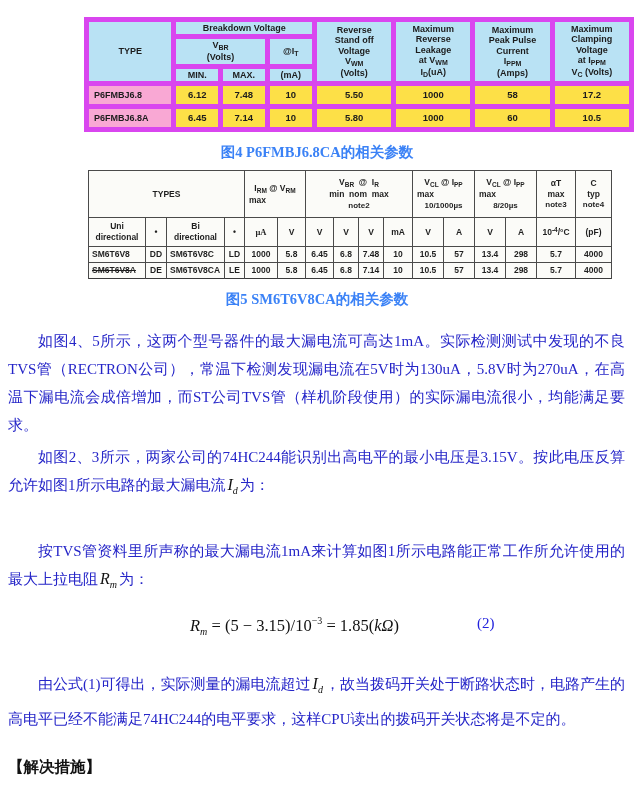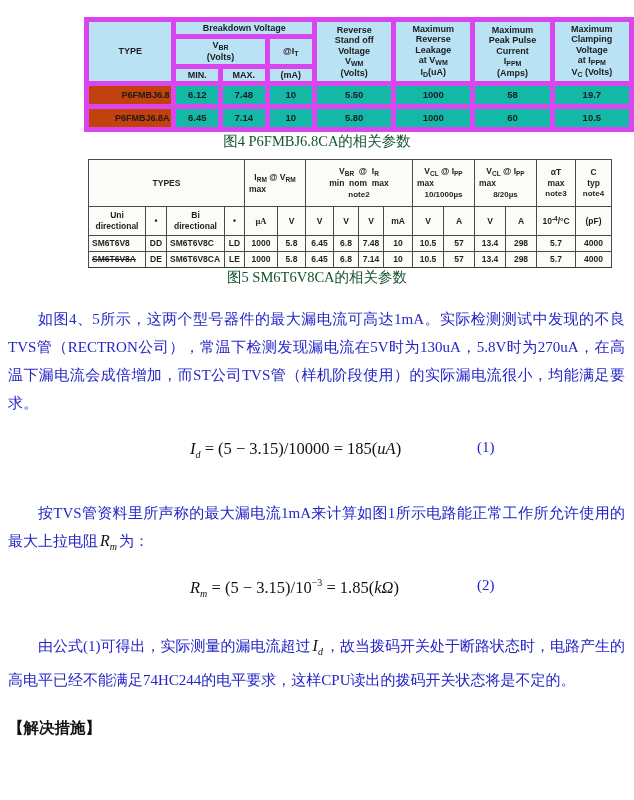--- a/index.html
+++ b/index.html
@@ -6,28 +6,28 @@
   .page{position:relative;width:634px;height:800px;background:#ffffff;overflow:hidden;
         font-family:"Liberation Serif","DejaVu Serif",serif;color:#111;}
 
   
   .t1wrap{margin:17px 0 0 84px;}
   table.t1{border-collapse:collapse;border:2px solid #2b2b2b;background:#fff;
            font-family:"Liberation Sans","DejaVu Sans",sans-serif;font-size:9px;font-weight:bold;
            color:#1c1c1c;text-align:center;}
   table.t1 th, table.t1 td{border:5px solid #d946ef;padding:1px 2px;line-height:1.15;}
   table.t1 .hd{background:#b9e2f4;}
-  table.t1 td.val{background:#14b8a6;font-weight:bold;font-size:9.5px;height:16px;}
-  table.t1 td.typ{background:#c2410c;text-align:right;padding-left:5px;font-size:9px;}
+  table.t1 td.val{background:#fde047;font-weight:bold;font-size:9.5px;height:16px;}
+  table.t1 td.typ{background:#f9a8d4;text-align:left;padding-left:5px;font-size:9px;}
   table.t1 sub{font-size:7px;vertical-align:-2px;}
   .c-type{width:79px;} .c-min{width:38px;} .c-max{width:38px;} .c-it{width:39px;}
   .c-w71{width:71px;}
 
   
-  .caption{text-align:center;font-weight:normal;font-size:14.5px;color:#14532d;}
+  .caption{text-align:center;font-weight:bold;font-size:14.5px;color:#3b82f6;margin-top:11px;}
 
   
   .t2wrap{margin:8px 0 0 88px;}
   table.t2{border-collapse:collapse;border:1px solid #3a3a3a;background:#fbfbf8;
            font-family:"Liberation Sans","DejaVu Sans",sans-serif;font-size:8.5px;font-weight:bold;
            color:#1f1f1f;text-align:center;}
   table.t2 th, table.t2 td{border:1px solid #4a4a4a;padding:0 1px;line-height:1.25;}
   table.t2 tr.data td{height:15px;font-size:8.5px;}
   table.t2 tr.data td.mono{text-align:left;padding-left:3px;}
   table.t2 .sub2{font-size:6.5px;vertical-align:-2px;}
@@ -110,21 +110,21 @@
         <th class="hd">(mA)</th>
       </tr>
       <tr>
         <td class="typ">P6FMBJ6.8</td>
         <td class="val">6.12</td>
         <td class="val">7.48</td>
         <td class="val">10</td>
         <td class="val">5.50</td>
         <td class="val">1000</td>
         <td class="val">58</td>
-        <td class="val">19.7</td>
+        <td class="val">17.2</td>
       </tr>
       <tr>
         <td class="typ">P6FMBJ6.8A</td>
         <td class="val">6.45</td>
         <td class="val">7.14</td>
         <td class="val">10</td>
         <td class="val">5.80</td>
         <td class="val">1000</td>
         <td class="val">60</td>
         <td class="val">10.5</td>
@@ -231,25 +231,24 @@
         <td>4000</td>
       </tr>
     </tbody>
       </table>
   </div>
 
   <div class="caption">图5 SM6T6V8CA的相关参数</div>
 
   <p class="para" style="margin-top:18px;">如图4、5所示，这两个型号器件的最大漏电流可高达1mA。实际检测测试中发现的不良TVS管（RECTRON公司），常温下检测发现漏电流在5V时为130uA，5.8V时为270uA，在高温下漏电流会成倍增加，而ST公司TVS管（样机阶段使用）的实际漏电流很小，均能满足要求。</p>
 
-
-  <div class="formula">
-    <span class="fbody"><span class="fv">I</span><sub>d</sub><span> = (5 − 3.15)/10000 = 185(</span><span class="fu">uA</span><span>)</span></span>
-    <span class="eqnum">(1)</span>
-  </div>
+  <p class="para" style="margin-top:4px;">
+    <span>如图2、3所示，两家公司的74HC244能识别出高电平的最小电压是3.15V。按此电压反算允许如图1所示电路的最大漏电流</span><span class="mvar"><span>I</span><sub>d</sub></span><span>为：</span>
+  </p>
+
 
   <p class="para" style="margin-top:32px;">
     <span>按TVS管资料里所声称的最大漏电流1mA来计算如图1所示电路能正常工作所允许使用的最大上拉电阻</span><span class="mvar"><span>R</span><sub>m</sub></span><span>为：</span>
   </p>
 
   <div class="formula" style="margin-top:16px;">
     <span class="fbody"><span class="fv">R</span><sub>m</sub><span> = (5 − 3.15)/10</span><sup>−3</sup><span> = 1.85(</span><span class="fu">kΩ</span><span>)</span></span>
     <span class="eqnum">(2)</span>
   </div>
 

